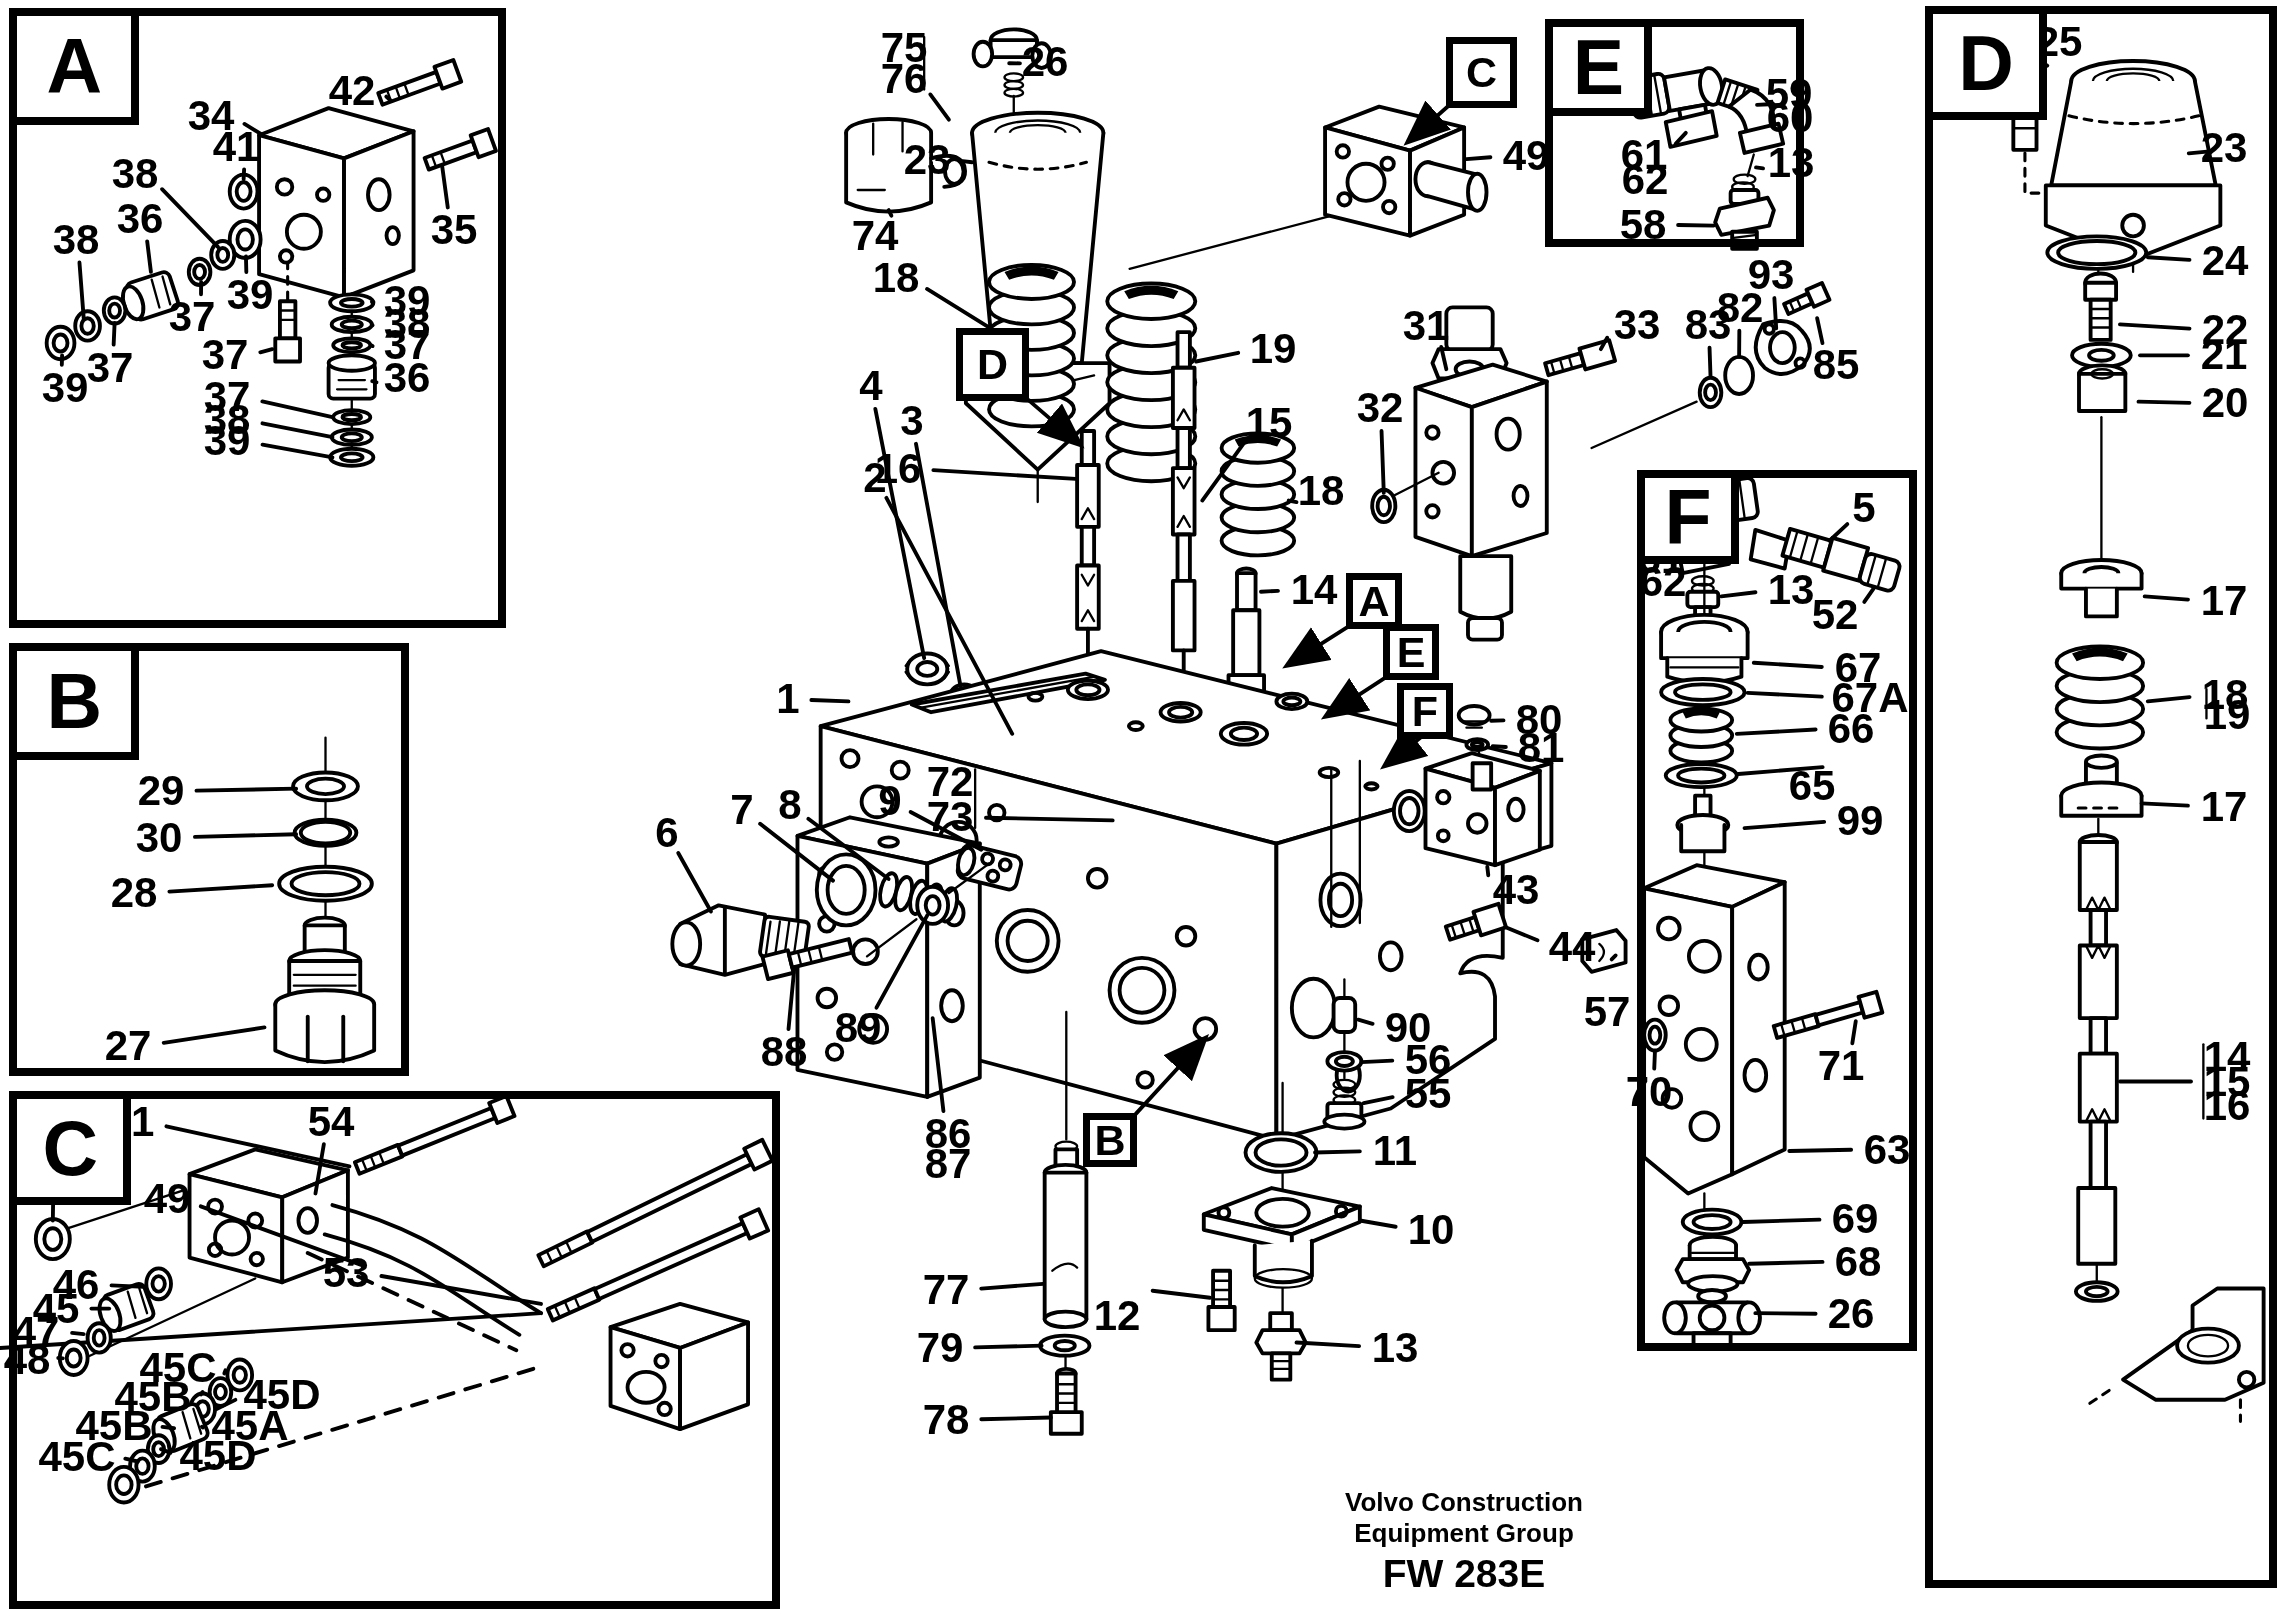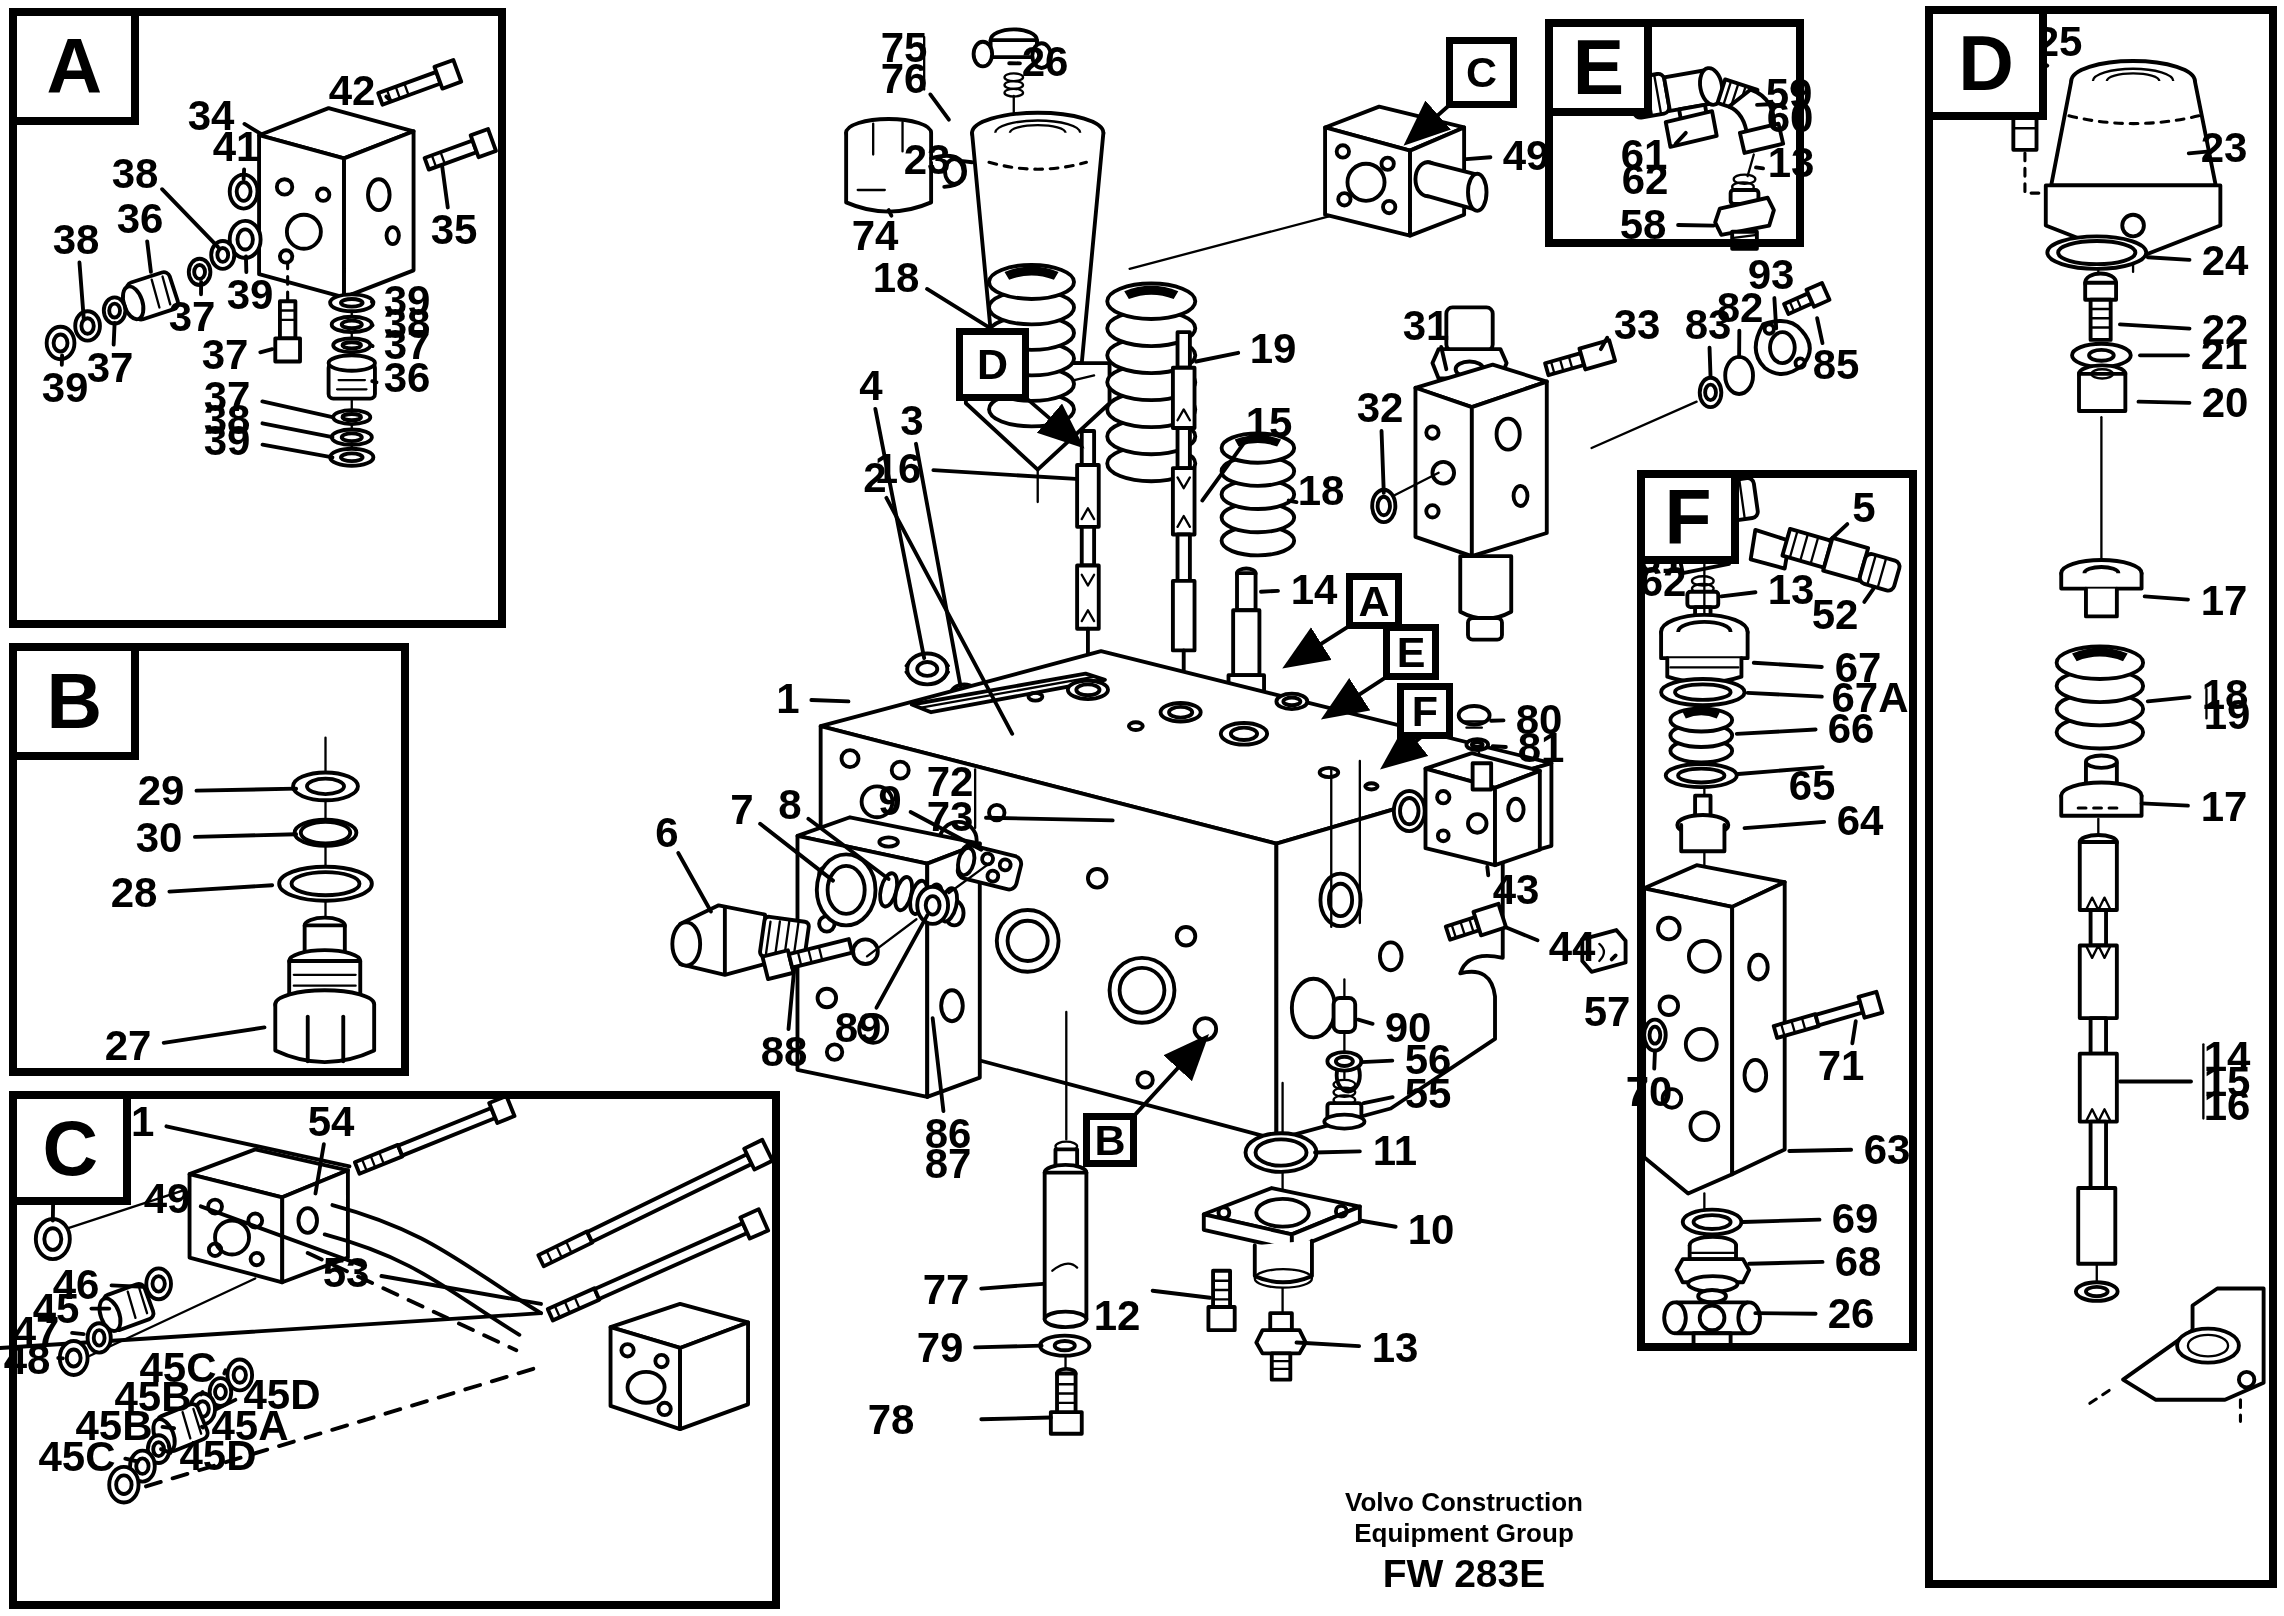--- a/index.html
+++ b/index.html
@@ -1029,21 +1029,21 @@
     <div class="co" style="left: 790px; top: 805px;">8</div>
     <div class="co" style="left: 890px; top: 801px;">9</div>
     <div class="co" style="left: 742px; top: 810px;">7</div>
     <div class="co" style="left: 667px; top: 833px;">6</div>
     <div class="co" style="left: 784px; top: 1052px;">88</div>
     <div class="co" style="left: 858px; top: 1028px;">89</div>
     <div class="co" style="left: 948px; top: 1134px;">86</div>
     <div class="co" style="left: 948px; top: 1164px;">87</div>
     <div class="co" style="left: 946px; top: 1290px;">77</div>
     <div class="co" style="left: 940px; top: 1348px;">79</div>
-    <div class="co" style="left: 891px; top: 1420px; text-align: center;">78</div>
+    <div class="co" style="left: 946px; top: 1420px; text-align: center;">78</div>
     <div class="co" style="left: 1117px; top: 1316px;">12</div>
     <div class="co" style="left: 1395px; top: 1151px;">11</div>
     <div class="co" style="left: 1431px; top: 1230px;">10</div>
     <div class="co" style="left: 1395px; top: 1348px;">13</div>
     <div class="co" style="left: 1428px; top: 1094px;">55</div>
     <div class="co" style="left: 1428px; top: 1060px;">56</div>
     <div class="co" style="left: 1408px; top: 1028px;">90</div>
     <div class="co" style="left: 1426px; top: 326px;">31</div>
     <div class="co" style="left: 1380px; top: 408px;">32</div>
     <div class="co" style="left: 1637px; top: 325px;">33</div>
@@ -1064,21 +1064,21 @@
     <div class="co" style="left: 1643px; top: 225px;">58</div>
     <div class="co" style="left: 1661px; top: 559px;">61</div>
     <div class="co" style="left: 1663px; top: 582px;">62</div>
     <div class="co" style="left: 1791px; top: 590px;">13</div>
     <div class="co" style="left: 1864px; top: 508px;">5</div>
     <div class="co" style="left: 1835px; top: 615px;">52</div>
     <div class="co" style="left: 1858px; top: 668px;">67</div>
     <div class="co" style="left: 1870px; top: 698px;">67A</div>
     <div class="co" style="left: 1851px; top: 729px;">66</div>
     <div class="co" style="left: 1812px; top: 766px; margin-top: 20px;">65</div>
-    <div class="co" style="left: 1860px; top: 821px;">64</div>
+    <div class="co" style="left: 1860px; top: 821px;">99</div>
     <div class="co" style="left: 1649px; top: 1092px;">70</div>
     <div class="co" style="left: 1841px; top: 1066px;">71</div>
     <div class="co" style="left: 1887px; top: 1150px;">63</div>
     <div class="co" style="left: 1855px; top: 1219px;">69</div>
     <div class="co" style="left: 1858px; top: 1262px;">68</div>
     <div class="co" style="left: 1851px; top: 1314px;">26</div>
     <div class="co" style="left: 2059px; top: 42px;">25</div>
     <div class="co" style="left: 2224px; top: 148px;">23</div>
     <div class="co" style="left: 2225px; top: 261px;">24</div>
     <div class="co" style="left: 2225px; top: 330px;">22</div>

